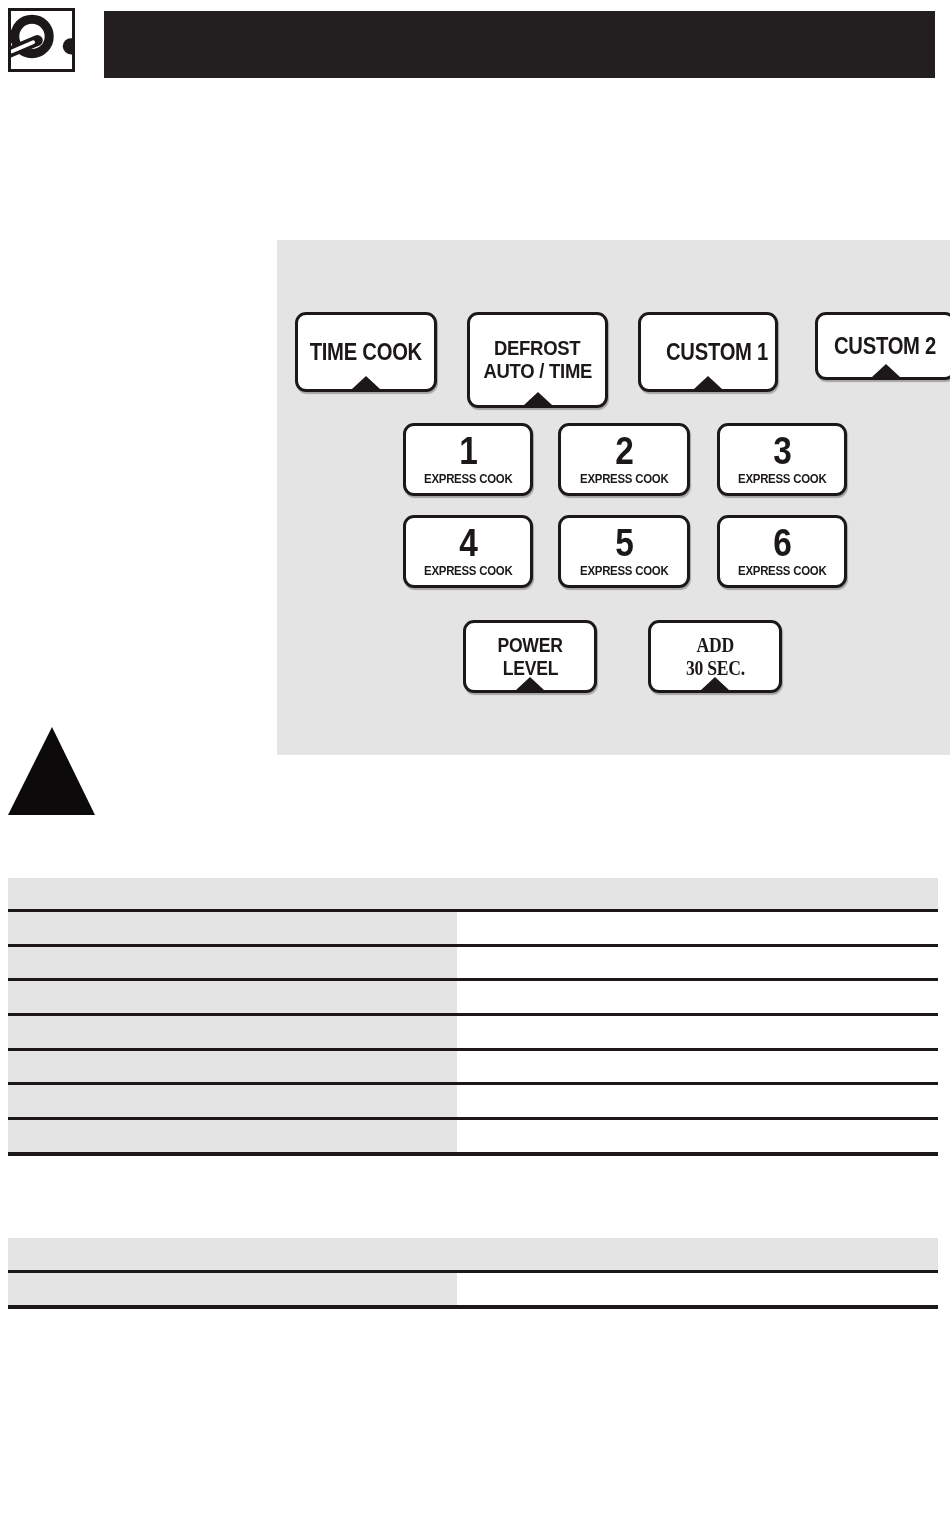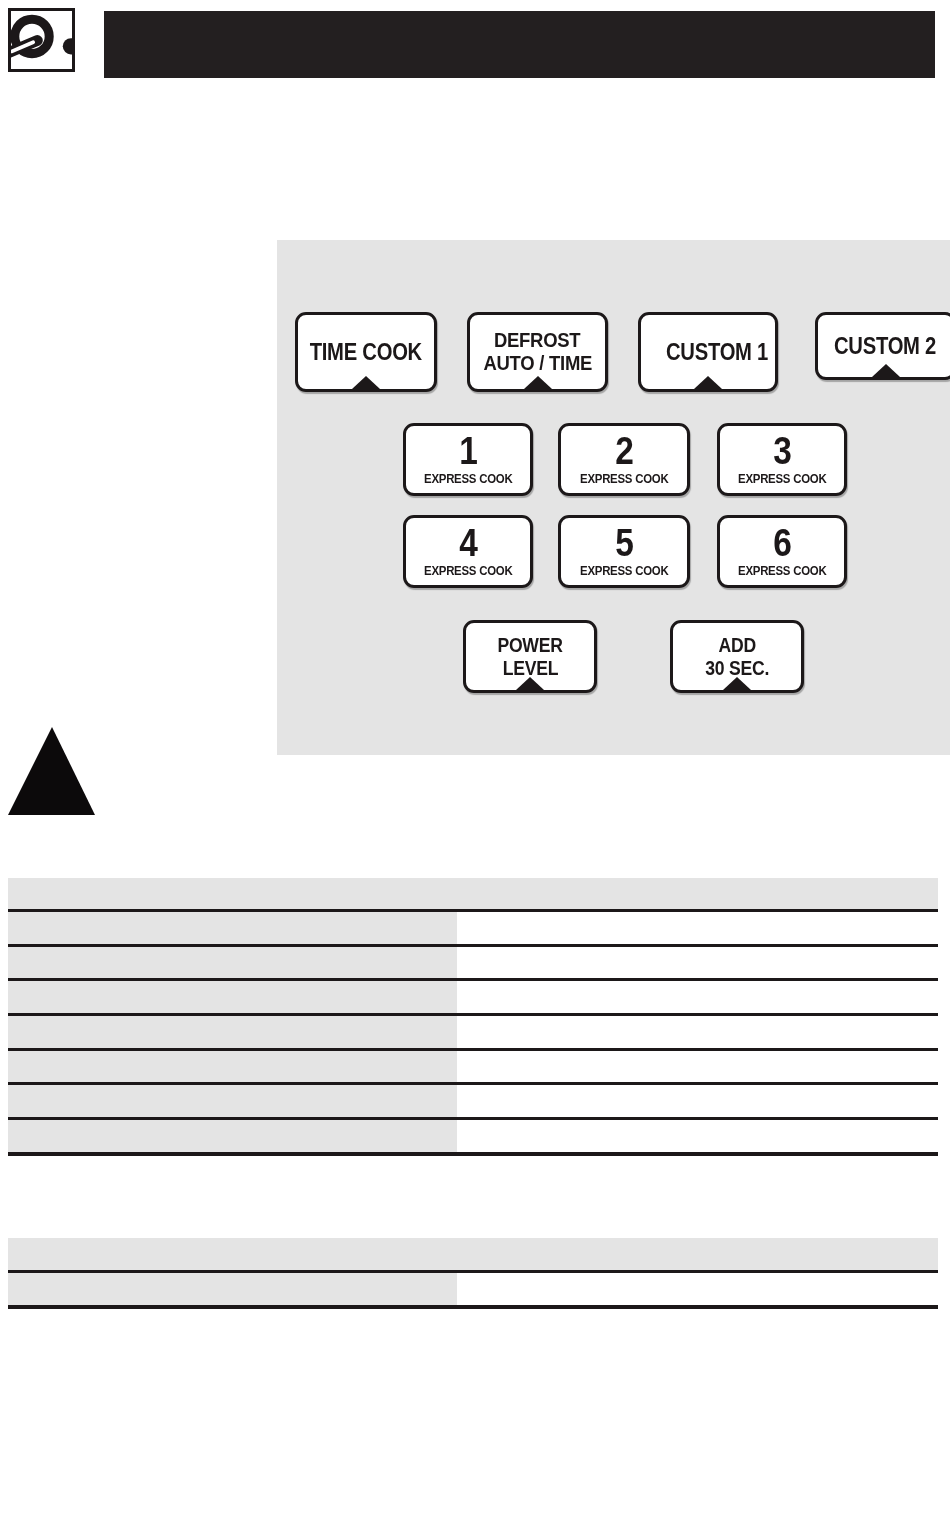--- a/index.html
+++ b/index.html
@@ -37,33 +37,33 @@
   .xc-label{font-size:13px;line-height:1.2;margin-top:2px;}
   .b2-label{font-size:20px;line-height:1.15;}
   .tri{
     position:absolute;bottom:0;left:50%;transform:translateX(-50%);
     width:0;height:0;
     border-left:14px solid transparent;border-right:14px solid transparent;
     border-bottom:13px solid #1c1819;
   }
   
   .b-timecook{left:18px;top:72px;width:142px;height:80px;}
-  .b-defrost{left:190px;top:72px;width:141px;height:80px;}
+  .b-defrost{left:190px;top:72px;width:141px;height:96px;}
   .b-custom1{left:361px;top:72px;width:140px;height:80px;align-items:flex-end;}
   .b-custom2{left:538px;top:72px;width:141px;height:68px;}
   
   .b-x1{left:126px;top:183px;width:130px;height:73px;}
   .b-x2{left:281px;top:183px;width:132px;height:73px;}
   .b-x3{left:440px;top:183px;width:130px;height:73px;}
   .b-x4{left:126px;top:275px;width:130px;height:73px;}
   .b-x5{left:281px;top:275px;width:132px;height:73px;}
   .b-x6{left:440px;top:275px;width:130px;height:73px;}
   
   .b-power{left:186px;top:380px;width:134px;height:73px;align-items:center;}
-  .b-add30{left:393px;top:380px;width:134px;height:73px;}
+  .b-add30{left:371px;top:380px;width:134px;height:73px;font-family:Liberation Serif, serif;}
   
   .big-triangle{
     position:absolute;left:8px;top:727px;width:0;height:0;
     border-left:44px solid transparent;border-right:43px solid transparent;
     border-bottom:88px solid #0c0a0b;
   }
   
   .tbl{position:absolute;left:8px;width:930px;}
   .tbl-1{top:878px;}
   .tbl-2{top:1238px;}

